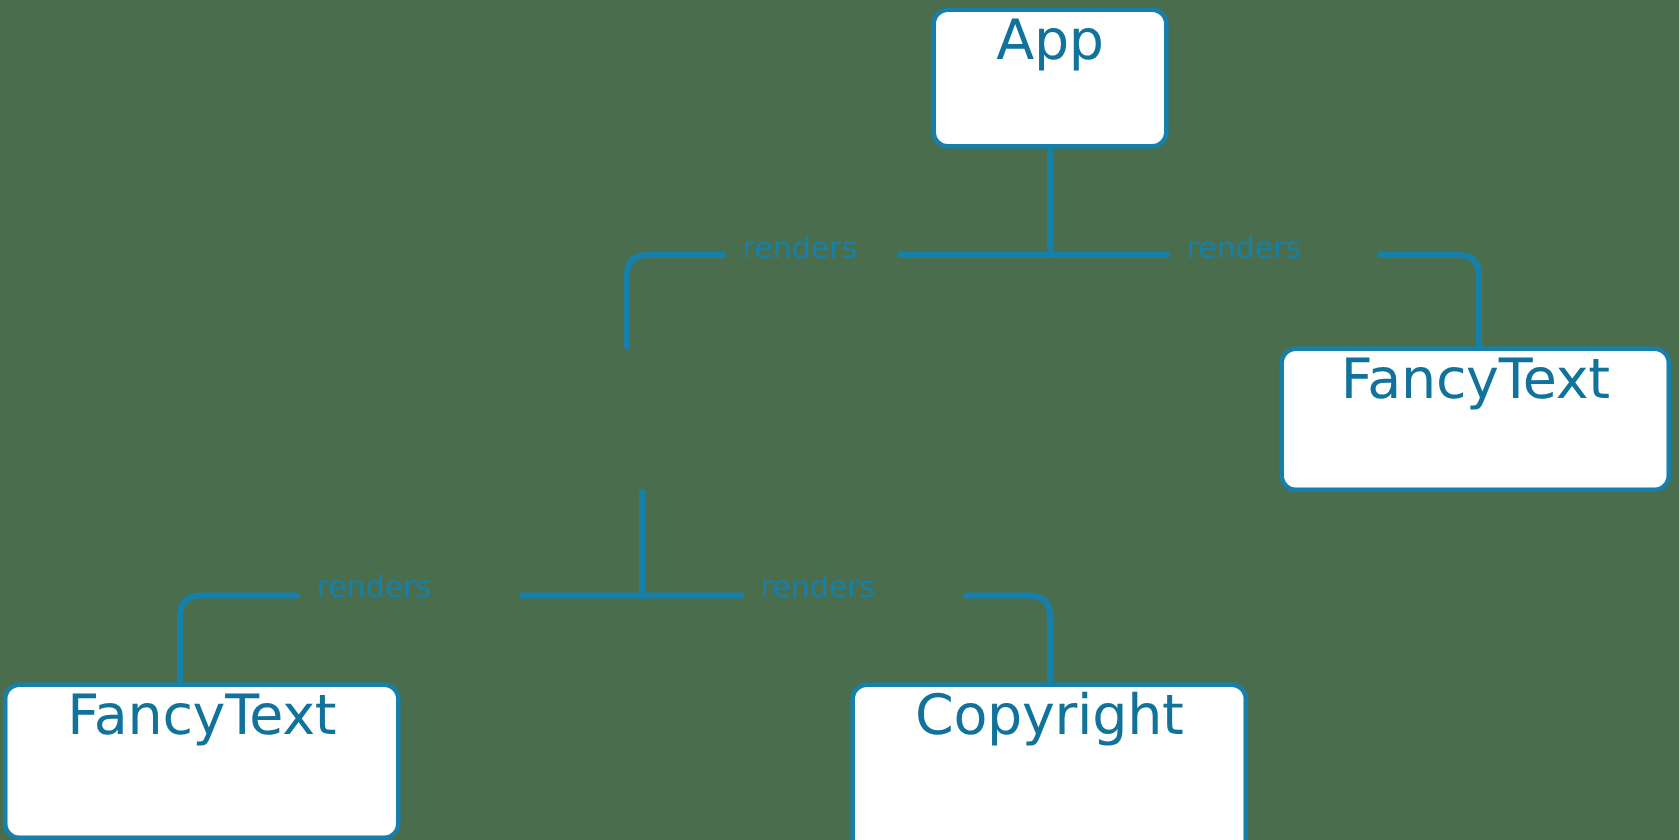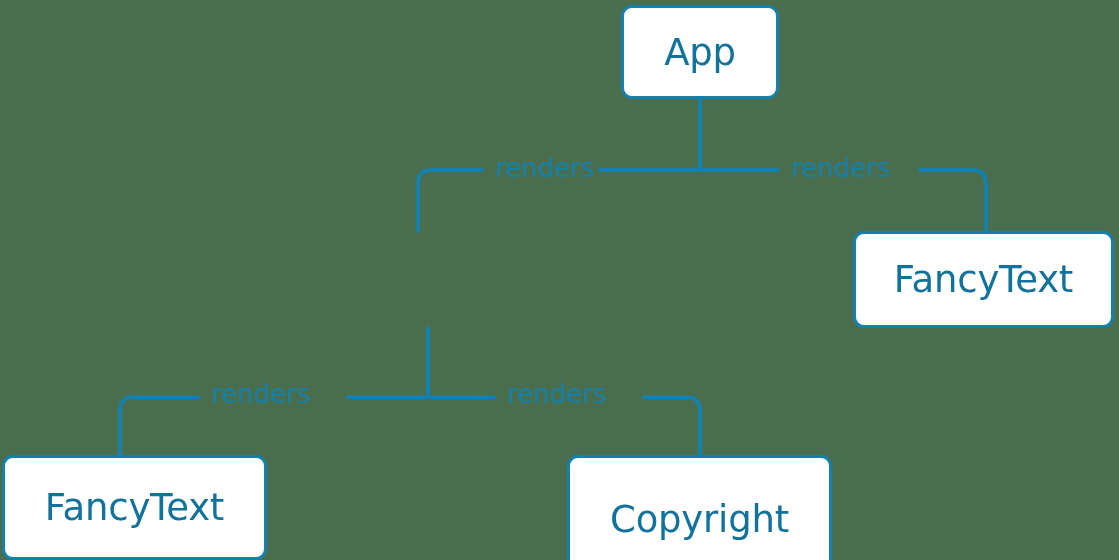--- a/index.html
+++ b/index.html
@@ -26,21 +26,20 @@
     width: 1119px;
     height: 560px;
   }
   .node {
     position: absolute;
     box-sizing: border-box;
     background: #ffffff;
     border: 3px solid #1580ab;
     border-radius: 11px;
     display: flex;
-    align-items: center;
     justify-content: center;
     z-index: 2;
   }
   .node-label {
     color: #11729b;
     font-family: "DejaVu Sans", sans-serif;
     font-size: 37px;
     font-weight: 400;
     line-height: 1;
     letter-spacing: -0.2px;
@@ -49,21 +48,21 @@
   #node-app        { left: 621px; top: 5px;   width: 158px; height: 94px; }
   #node-inspgen    { left: 197px; top: 231px; width: 461px; height: 97px; }
   #node-fancy-r    { left: 853px; top: 231px; width: 261px; height: 97px; }
   #node-fancy-b    { left: 2px;   top: 455px; width: 265px; height: 105px;
                      border-bottom-left-radius: 11px; border-bottom-right-radius: 11px; }
   #node-copyright  { left: 567px; top: 455px; width: 265px; height: 128px; }
   .edge-label {
     position: absolute;
     color: #1580ab;
     font-family: "DejaVu Sans", sans-serif;
-    font-size: 26px;
+    font-size: 20px;
     font-weight: 500;
     line-height: 1;
     white-space: nowrap;
     z-index: 3;
   }
   #label-app-left    { left: 495px; top: 155px; }
   #label-app-right   { left: 791px; top: 155px; }
   #label-ig-left     { left: 211px; top: 381px; }
   #label-ig-right    { left: 507px; top: 381px; }
 </style>

